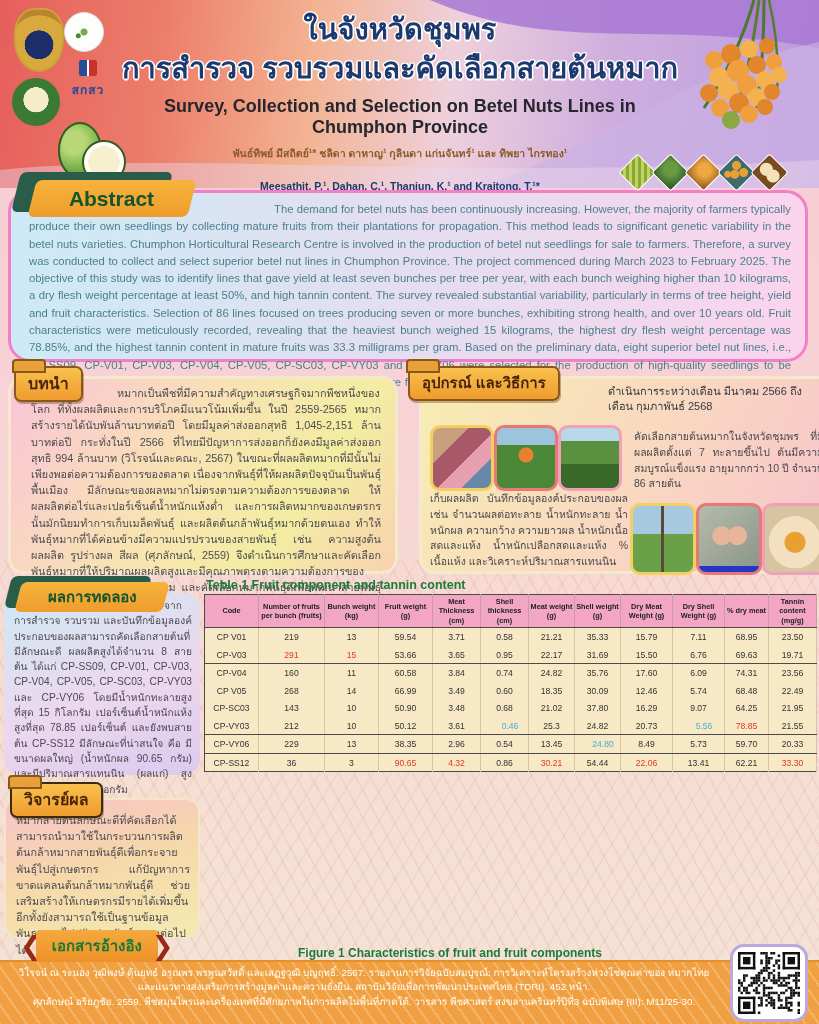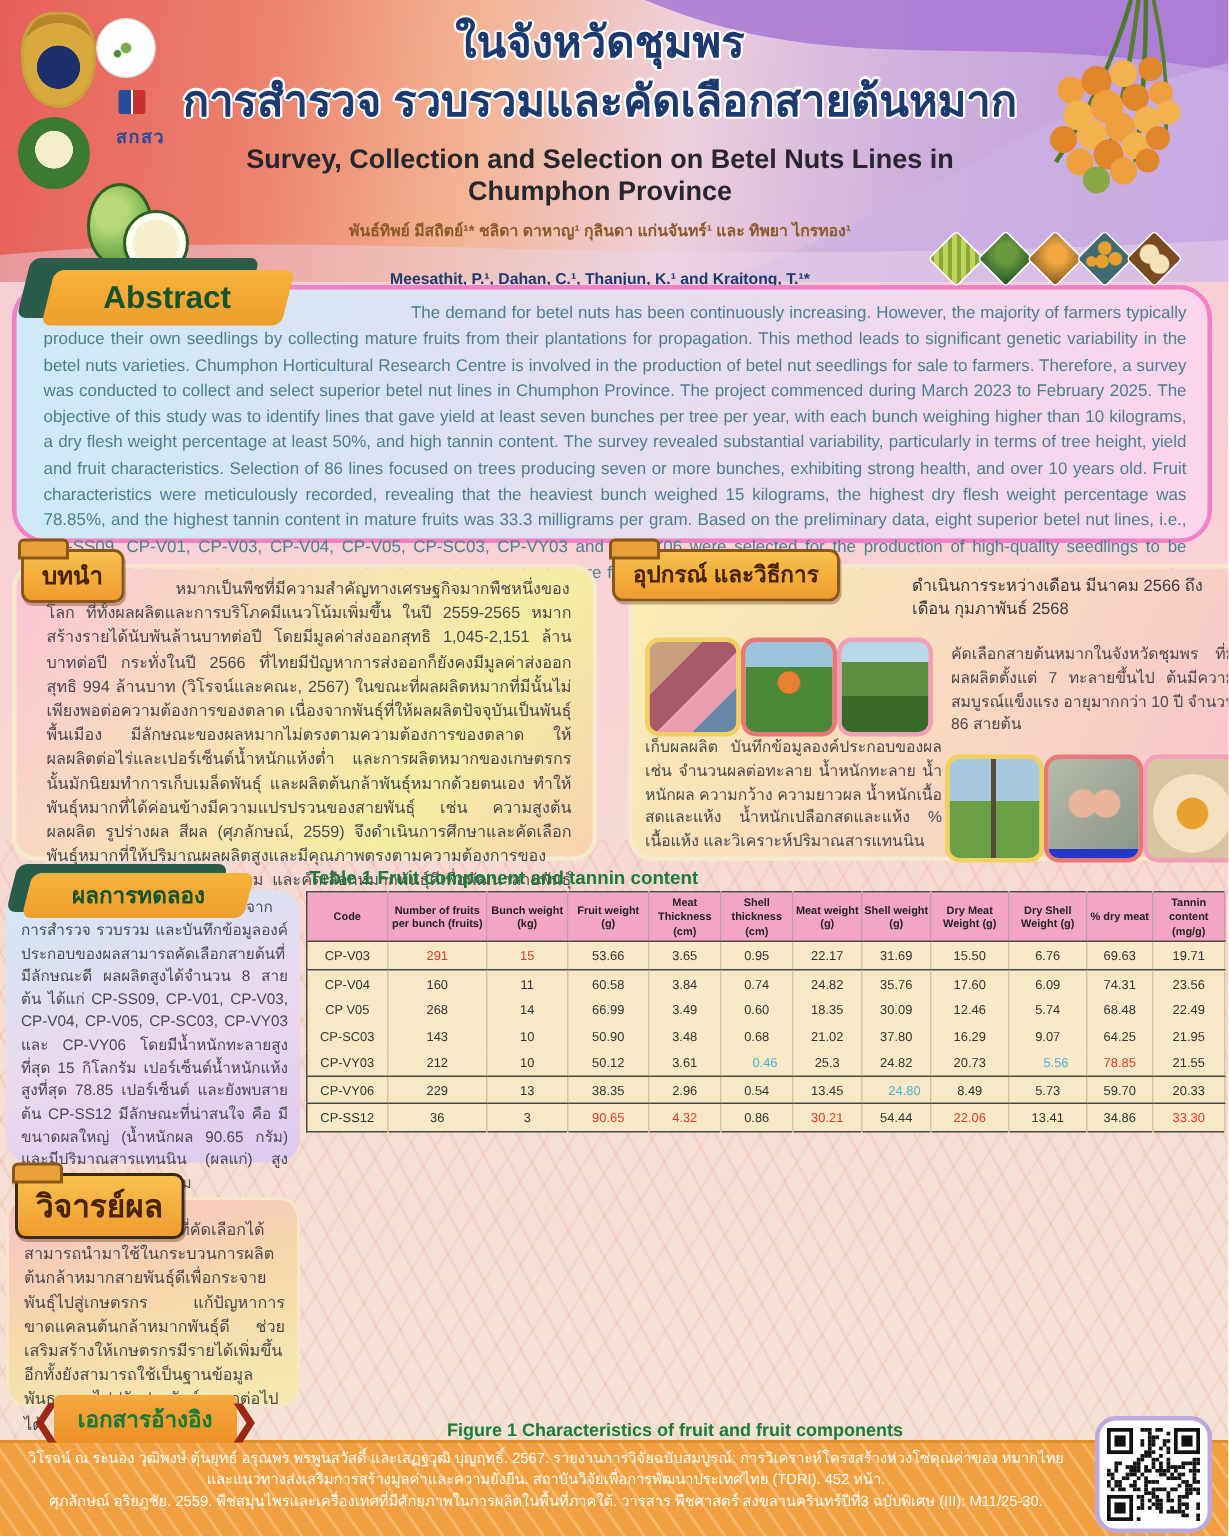--- a/index.html
+++ b/index.html
@@ -25,21 +25,21 @@
   .logo{position:absolute;border-radius:50%;}
   .logo-doa{left:14px;top:8px;width:46px;height:60px;border-radius:40% 40% 50% 50%;
     background:radial-gradient(circle at 50% 58%,#1c2f6b 0 34%,#d8a93c 35% 70%,#b8852c 71%);border:2px solid #caa23a;}
   .logo-circle2{left:64px;top:12px;width:38px;height:38px;background:#fdfdfb;border:1px solid #ddd;
     background-image:radial-gradient(circle at 50% 50%,#7aa84a 0 3px,transparent 4px),radial-gradient(circle at 35% 60%,#4a8a3a 0 2px,transparent 3px);}
   .logo-seal{left:12px;top:78px;width:44px;height:44px;
     background:radial-gradient(circle at 50% 45%,#f3eec9 0 38%,#3c7a34 39% 74%,#f3eec9 75%);border:2px solid #3c7a34;}
   .logo-tsri{position:absolute;left:66px;top:60px;width:44px;height:48px;text-align:center;}
   .tsri-mark{display:inline-block;width:18px;height:16px;
     background:linear-gradient(90deg,#2a4a9a 0 45%,#fff 45% 55%,#c8312a 55%);border-radius:2px;}
-  .tsri-label{font-size:12px;font-weight:bold;color:#2a4a9a;letter-spacing:1px;text-align:right;}
+  .tsri-label{font-size:12px;font-weight:bold;color:#2a4a9a;letter-spacing:1px;}
   .betel-illus{position:absolute;left:56px;top:118px;width:66px;height:66px;}
   .betel-fruit{position:absolute;left:2px;top:4px;width:40px;height:52px;border-radius:50% 50% 48% 48%;
     background:radial-gradient(circle at 35% 35%,#b8d878 0 25%,#7ab34e 60%,#4e8a34 100%);border:2px solid #2f5c22;}
   .betel-cut{position:absolute;left:26px;top:22px;width:40px;height:40px;border-radius:50%;
     background:radial-gradient(circle at 50% 50%,#f7f0ce 0 55%,#fffef4 56%);border:2px solid #2f5c22;}
   .bunch-svg{position:absolute;right:0;top:0;}
   .diamonds{position:absolute;left:622px;top:156px;width:190px;height:36px;z-index:5;}
   .diamond{position:absolute;top:3px;width:25px;height:25px;transform:rotate(45deg);border-radius:3px;border:1px solid #fff;}
   .d1{left:2px;background:repeating-linear-gradient(45deg,#8aa83a 0 3px,#c2d45c 3px 6px);}
   .d2{left:35px;background:radial-gradient(circle at 40% 40%,#6a9a40 0 30%,#2a5a28 90%);}
@@ -63,21 +63,21 @@
   .intro-box{left:8px;top:376px;width:390px;height:198px;
     background:linear-gradient(125deg,#fac4d8,#f8e3b2 45%,#f3eda2 72%,#f9d2b0);}
   .methods-box{left:402px;top:376px;width:420px;height:198px;
     background:linear-gradient(120deg,#f8edb2,#f9d8c0 52%,#f7c2cc);margin-left:17px;}
   .tab-folder{position:absolute;z-index:6;background:linear-gradient(180deg,#f9c14e,#ef9c2e);
     border:2px solid #8a5718;border-radius:7px;color:#4a2408;font-weight:bold;padding:3px 12px 4px;box-shadow:1px 2px 0 rgba(90,50,10,.35);}
   .tab-folder::before{content:"";position:absolute;left:-4px;top:-9px;width:30px;height:10px;
     background:#e8a03a;border:2px solid #8a5718;border-radius:4px 4px 0 0;}
   .intro-tab{left:14px;top:366px;font-size:16px;}
   .methods-tab{left:408px;top:366px;font-size:15px;}
-  .disc-tab{left:10px;top:782px;font-size:21px;border-color:#3a2a10;}
+  .disc-tab{left:10px;top:782px;font-size:16px;border-color:#3a2a10;}
   .body-th{color:#4a4a50;text-align:justify;line-height:1.5;}
   .intro-text{position:absolute;left:20px;right:14px;top:6px;font-size:10.8px;text-indent:86px;}
   .m-duration{position:absolute;left:186px;top:5px;width:215px;font-size:11px;color:#3a3a40;line-height:1.4;}
   .m-select{position:absolute;left:212px;top:50px;width:190px;font-size:10.5px;}
   .m-collect{position:absolute;left:8px;top:112px;width:198px;font-size:10.5px;}
   .photo{position:absolute;border-radius:10px;border:3px solid;}
   .ph1{left:8px;top:46px;width:58px;height:60px;border-color:#f0d060;
     background:linear-gradient(135deg,#c8a080 0 30%,#a85868 30% 55%,#e8a0b0 55% 75%,#6888a8 75%);}
   .ph2{left:72px;top:46px;width:58px;height:60px;border-color:#e87878;
     background:radial-gradient(circle at 50% 45%,#e88030 0 7px,transparent 8px),linear-gradient(180deg,#9cc4dc 0 28%,#4a8838 28%);}
@@ -256,20 +256,34 @@
           <th>Shell thickness (cm)</th>
           <th>Meat weight (g)</th>
           <th>Shell weight (g)</th>
           <th>Dry Meat Weight (g)</th>
           <th>Dry Shell Weight (g)</th>
           <th>% dry meat</th>
           <th>Tannin content (mg/g)</th>
         </tr>
       </thead>
       <tbody>
+        <tr>
+          <td>CP V01</td>
+          <td>219</td>
+          <td>13</td>
+          <td>59.54</td>
+          <td>3.71</td>
+          <td>0.58</td>
+          <td>21.21</td>
+          <td>35.33</td>
+          <td>15.79</td>
+          <td>7.11</td>
+          <td>68.95</td>
+          <td>23.50</td>
+        </tr>
         <tr class="group-end">
           <td>CP-V03</td>
           <td class="red">291</td>
           <td class="red">15</td>
           <td>53.66</td>
           <td>3.65</td>
           <td>0.95</td>
           <td>22.17</td>
           <td>31.69</td>
           <td>15.50</td>
@@ -351,21 +365,21 @@
           <td>CP-SS12</td>
           <td>36</td>
           <td>3</td>
           <td class="red">90.65</td>
           <td class="red">4.32</td>
           <td>0.86</td>
           <td class="red">30.21</td>
           <td>54.44</td>
           <td class="red">22.06</td>
           <td>13.41</td>
-          <td>34.86</td>
+          <td>62.21</td>
           <td class="red">33.30</td>
         </tr>
       </tbody>
     </table>
 
   <div class="disc-box">
     <div class="disc-text body-th">หมากสายต้นลักษณะดีที่คัดเลือกได้สามารถนำมาใช้ในกระบวนการผลิตต้นกล้าหมากสายพันธุ์ดีเพื่อกระจายพันธุ์ไปสู่เกษตรกร แก้ปัญหาการขาดแคลนต้นกล้าหมากพันธุ์ดี ช่วยเสริมสร้างให้เกษตรกรมีรายได้เพิ่มขึ้น อีกทั้งยังสามารถใช้เป็นฐานข้อมูลพันธุกรรมไปปรับปรุงพันธุ์หมากต่อไปได้</div>
   </div>
   <div class="tab-folder disc-tab">วิจารย์ผล</div>
 

